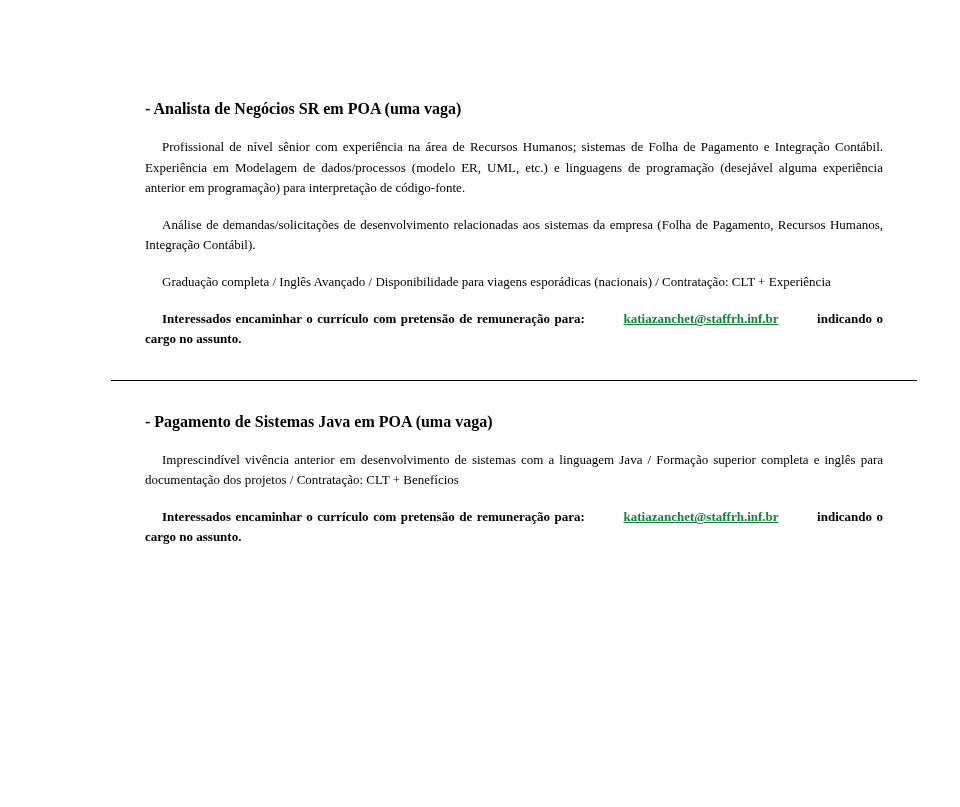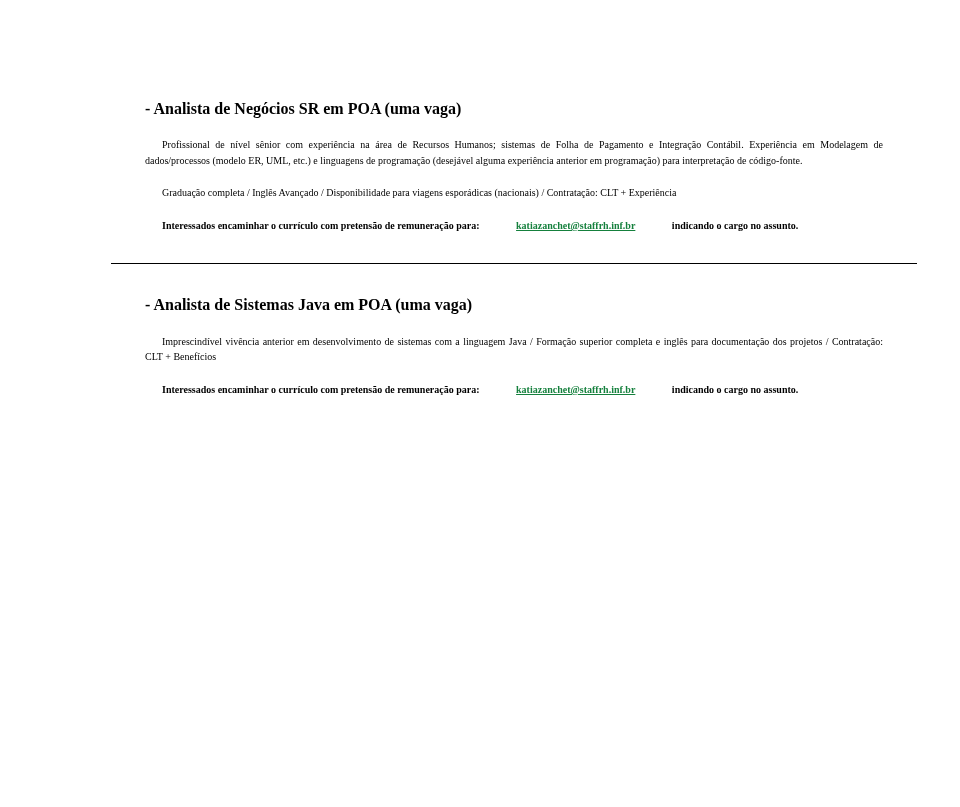--- a/index.html
+++ b/index.html
@@ -27,21 +27,21 @@
     }
 
     .section-title {
       font-size: 16px;
       font-weight: bold;
       margin-bottom: 12px;
       line-height: 1.4;
     }
 
     .paragraph {
-      font-size: 10px;
+      font-size: 13px;
       line-height: 1.55;
       margin-bottom: 10px;
       text-align: justify;
     }
 
     .link {
       color: #15803d;
       text-decoration: underline;
     }
 
@@ -60,34 +60,37 @@
 
 <div class="page-container">
 
   <div class="section">
     <div class="section-title">- Analista de Negócios SR em POA (uma vaga)</div>
 
     <p class="paragraph">
       <span>Profissional de nível sênior com experiência na área de Recursos Humanos; sistemas de Folha de Pagamento e Integração Contábil. Experiência em Modelagem de dados/processos (modelo ER, UML, etc.) e linguagens de programação (desejável alguma experiência anterior em programação) para interpretação de código-fonte.</span>
     </p>
 
+    <p class="paragraph">
+      <span>Análise de demandas/solicitações de desenvolvimento relacionadas aos sistemas da empresa (Folha de Pagamento, Recursos Humanos, Integração Contábil).</span>
+    </p>
 
     <p class="paragraph">
       <span>Graduação completa / Inglês Avançado / Disponibilidade para viagens esporádicas (nacionais) / Contratação: CLT + Experiência</span>
     </p>
 
     <p class="paragraph">
       <span class="bold-inline">Interessados encaminhar o currículo com pretensão de remuneração para: </span><a class="link bold-inline">katiazanchet@staffrh.inf.br</a><span class="bold-inline"> indicando o cargo no assunto.</span>
     </p>
   </div>
 
   <hr class="divider">
 
   <div class="section">
-    <div class="section-title">- Analista de Sistemas Java em POA (uma vaga)</div>
+    <div class="section-title">- Pagamento de Sistemas Java em POA (uma vaga)</div>
 
 
     <p class="paragraph">
       <span>Imprescindível vivência anterior em desenvolvimento de sistemas com a linguagem Java / Formação superior completa e inglês para documentação dos projetos / Contratação: CLT + Benefícios</span>
     </p>
 
     <p class="paragraph">
       <span class="bold-inline">Interessados encaminhar o currículo com pretensão de remuneração para: </span><a class="link bold-inline">katiazanchet@staffrh.inf.br</a><span class="bold-inline"> indicando o cargo no assunto.</span>
     </p>
   </div>

